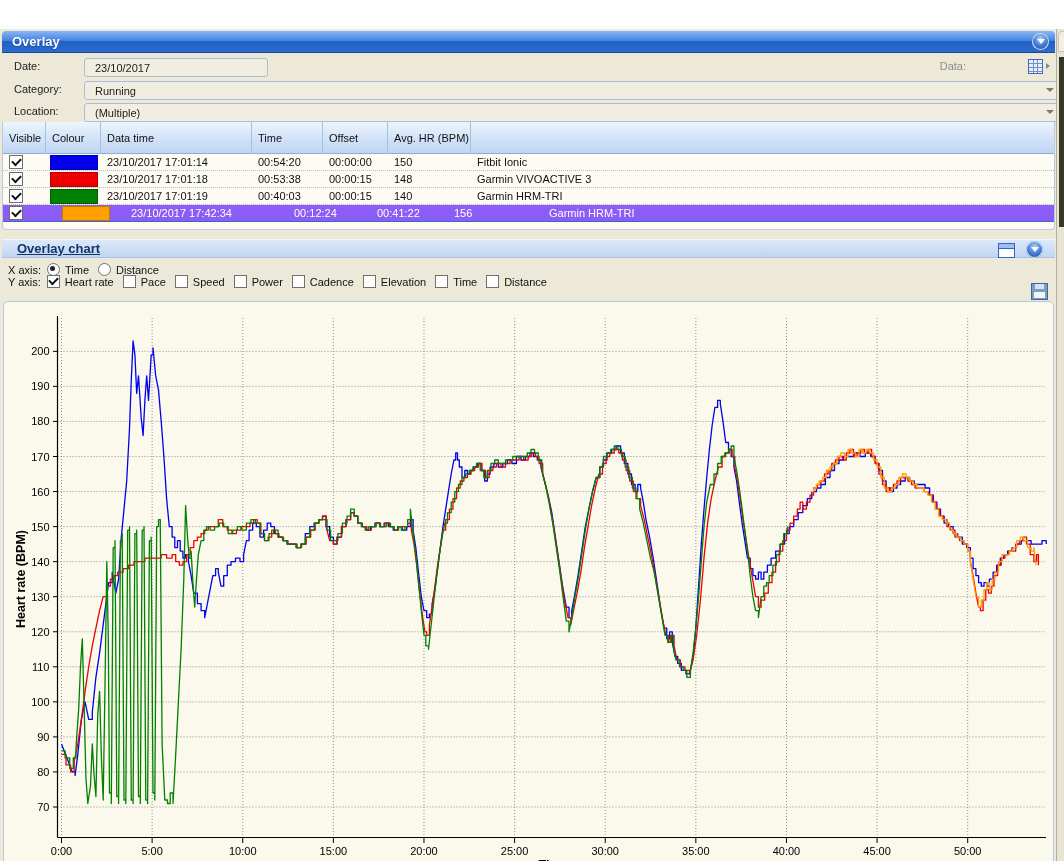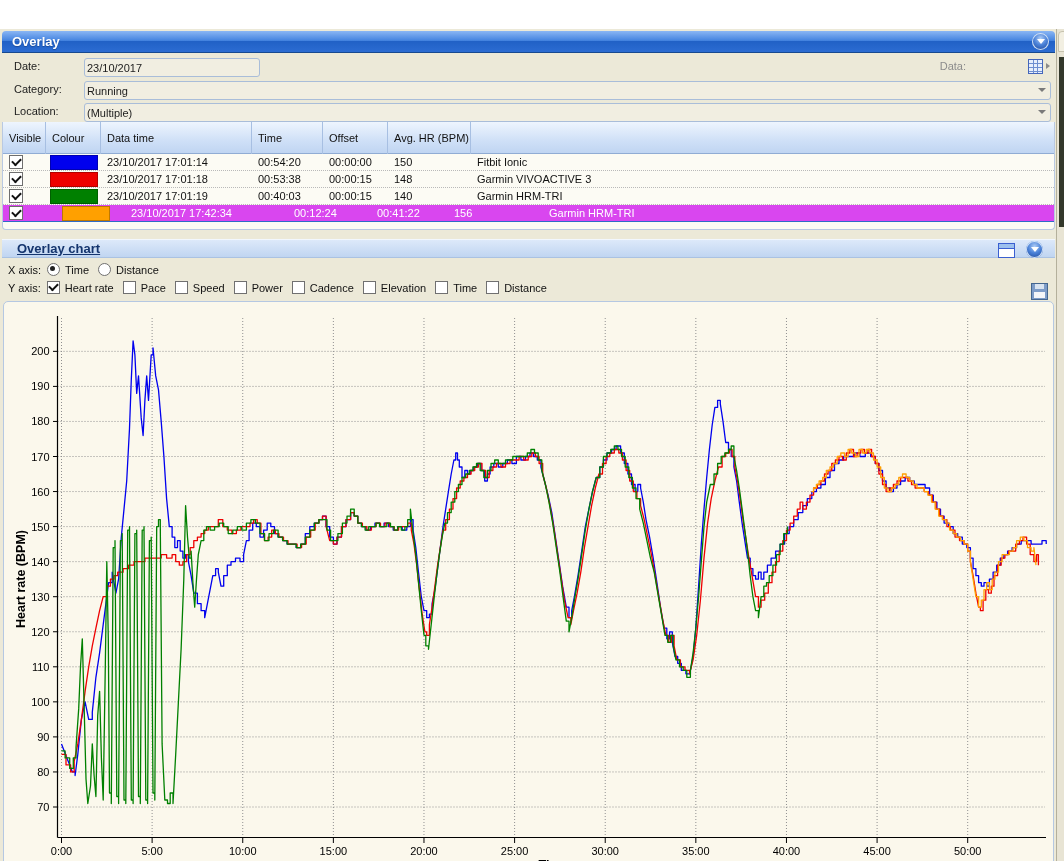--- a/index.html
+++ b/index.html
@@ -12,41 +12,41 @@
     border-radius:4px 4px 0 0;border-bottom:1px solid #17498f;display:flex;align-items:center;}
   .titlebar .title{color:#fff;font-weight:bold;font-size:13px;padding-left:10px;text-shadow:0 1px 1px #1a4a9a;}
   .round-btn{position:absolute;width:17px;height:17px;border-radius:50%;top:2px;
     background:radial-gradient(circle at 50% 32%,#aecdf6 0%,#4b82d8 45%,#173f8f 100%);
     box-shadow:0 0 0 1px #cfe0f6 inset;display:flex;align-items:center;justify-content:center;cursor:pointer;}
   .tri-down{width:0;height:0;border-left:4px solid transparent;border-right:4px solid transparent;border-top:5px solid #fff;}
 
   
   .flabel{position:absolute;left:14px;color:#1c1c1c;}
   .field{position:absolute;height:17px;background:#f1eee1;border:1px solid #a9bdd9;border-radius:3px;
-    display:flex;align-items:center;padding-left:2px;color:#1c1c1c;}
+    display:flex;align-items:center;padding-left:10px;color:#1c1c1c;}
   .dd-arrow{position:absolute;right:4px;top:6px;width:0;height:0;
     border-left:4px solid transparent;border-right:4px solid transparent;border-top:4px solid #7a7a7a;}
   .data-label{position:absolute;color:#8c8c8c;}
   .grid-icon{position:absolute;width:13px;height:13px;border:1px solid #4466bb;background:#e8effc;}
   .grid-icon:before{content:"";position:absolute;left:0;top:3px;width:13px;height:1px;background:#6f8fd0;box-shadow:0 4px 0 #6f8fd0, 0 8px 0 #6f8fd0;}
   .grid-icon:after{content:"";position:absolute;left:4px;top:0;width:1px;height:13px;background:#6f8fd0;box-shadow:4px 0 0 #6f8fd0;}
   .mini-tri-right{position:absolute;width:0;height:0;border-top:3px solid transparent;border-bottom:3px solid transparent;border-left:4px solid #8a8a8a;}
 
   
   .grid-panel{position:absolute;left:2px;top:93px;width:1053px;height:108px;background:#fcfbf4;
     border:1px solid #b9c9e2;border-top:none;border-radius:0 0 4px 4px;box-sizing:border-box;}
   .grid-cols{display:grid;grid-template-columns:43px 55px 151px 71px 65px 83px 145px auto;}
   .grid-header{position:absolute;left:0;top:0;width:100%;height:32px;
     background:linear-gradient(#eef5fe 0%,#cfe0f7 60%,#c0d5f2 100%);border-bottom:1px solid #90acd4;box-sizing:border-box;}
   .grid-header .hcell{border-right:1px solid #a7bfe2;display:flex;align-items:center;padding-left:6px;height:32px;box-sizing:border-box;line-height:1.15;}
   .grid-body{position:absolute;left:0;top:32px;width:100%;}
   .grid-row{height:16px;border-bottom:1px dotted #b9b9b9;align-items:center;cursor:default;}
   .grid-row:last-child{border-bottom:none;}
   .grid-row .cell{padding-left:6px;white-space:nowrap;overflow:hidden;}
-  .grid-row.selected{background:#d946ef;color:#fff;border-bottom:1px solid #2f6bc7;gap:12px;}
+  .grid-row.selected{background:#8b5cf6;color:#fff;border-bottom:1px solid #2f6bc7;gap:12px;}
   .cb{width:12px;height:12px;background:#fff;border:1px solid #6e6e6e;position:relative;margin-left:6px;box-sizing:content-box;}
   .cb.checked:after{content:"";position:absolute;left:2px;top:2px;width:7px;height:4px;
     border-left:2px solid #111;border-bottom:2px solid #111;transform:rotate(-45deg);}
   .swatch{height:13px;margin:0 3px 0 4px;border:1px solid rgba(0,0,0,.25);}
 
   
   .chart-header{position:absolute;left:2px;top:210px;width:1053px;height:19px;
     background:linear-gradient(#dde9fa,#c0d5f1);border-top:1px solid #f2f7fe;border-bottom:1px solid #aac2e2;
     display:flex;align-items:center;box-sizing:border-box;}
   .chart-header .ctitle{font-weight:bold;font-size:13px;color:#15356e;padding-left:15px;text-decoration:underline;}
@@ -189,21 +189,21 @@
         <span class="opt">
           <span class="radio sel"></span>
           <span>Time</span>
         </span>
         <span class="opt">
           <span class="radio "></span>
           <span>Distance</span>
         </span>
       </span>
   </div>
-  <div class="axis-row" style="top:252px;">
+  <div class="axis-row" style="top:246px;">
     <span>Y axis:</span>
     <span id="yaxis-list" style="display:flex;align-items:center;">
         <span class="opt">
           <span class="acb checked"></span>
           <span>Heart rate</span>
         </span>
         <span class="opt">
           <span class="acb "></span>
           <span>Pace</span>
         </span>

